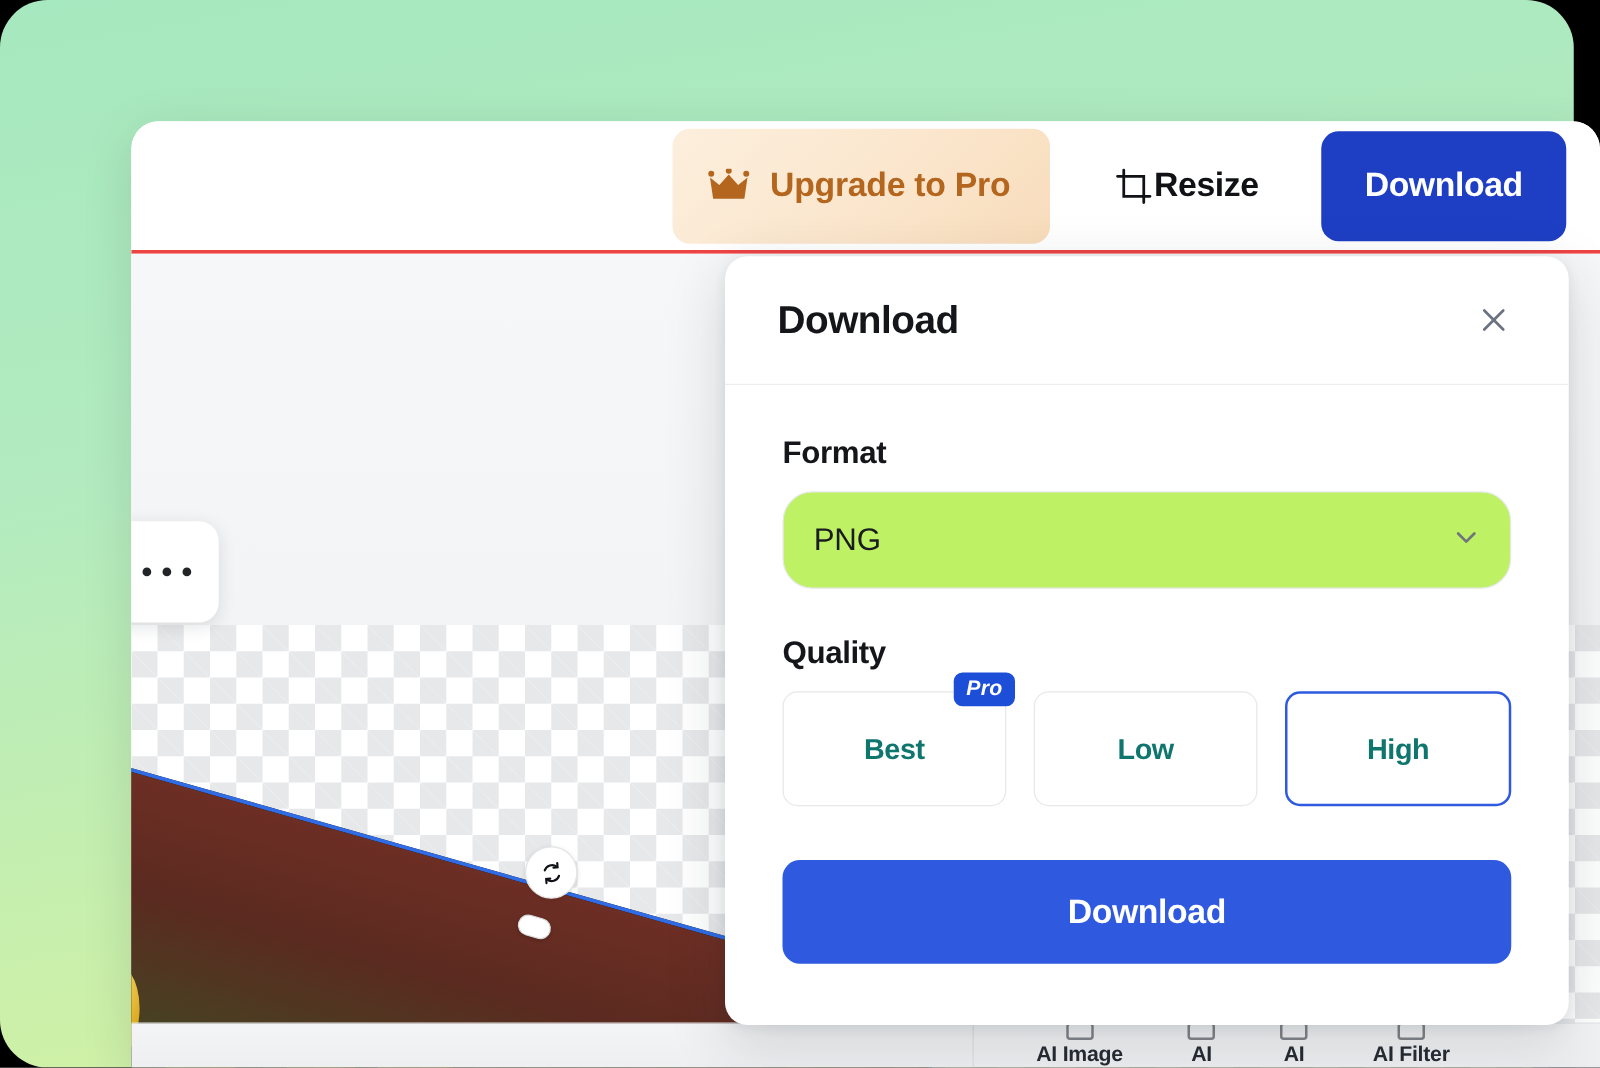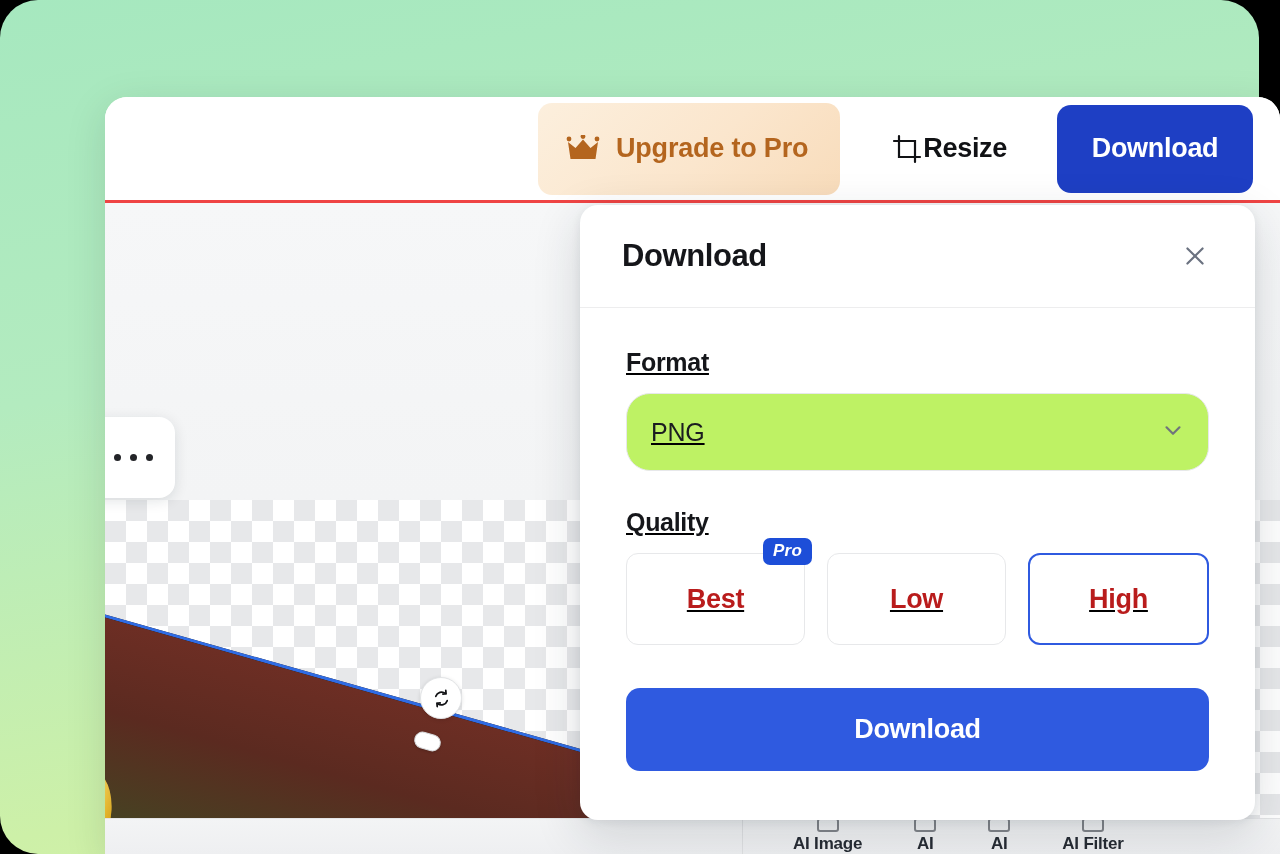--- a/index.html
+++ b/index.html
@@ -201,20 +201,21 @@
 
   
   .bottombar {
     position: absolute;
     left: 0; bottom: 0;
     width: 1175px; height: 36px;
     background: linear-gradient(180deg, #f3f4f5, #eeeff1);
     border-top: 1px solid #e4e5e7;
     display: flex;
     align-items: flex-end;
+    padding-left: 36px;
   }
   .bottom-divider { width: 1px; height: 36px; background: #dfe0e2; margin-left: 637px; }
   .bottom-items { display: flex; align-items: flex-end; gap: 52px; padding-left: 50px; }
   .bottom-item {
     display: flex; flex-direction: column; align-items: center; gap: 2px;
     cursor: pointer;
   }
   .bi-glyph {
     width: 22px; height: 14px; border: 2px solid #5b5f66; border-radius: 3px;
     opacity: .75;
@@ -243,21 +244,21 @@
     padding: 0 40px 0 42px;
   }
   .modal-title {
     font-size: 31px; font-weight: bold; color: #15161a; letter-spacing: -.4px;
   }
   .close-btn {
     width: 40px; height: 40px;
     background: transparent; border: none; cursor: pointer;
     display: flex; align-items: center; justify-content: center;
   }
-  .modal-body { padding: 40px 46px 0 46px; text-decoration: underline; }
+  .modal-body { padding: 40px 46px 0 46px; }
 
   .field-label {
     font-size: 25px; font-weight: bold; color: #15161a; letter-spacing: -.3px;
     margin-bottom: 16px;
   }
   .format-select {
     position: relative;
     height: 78px;
     border: 1px solid #e7e8ea;
     border-radius: 24px;
@@ -277,21 +278,21 @@
     flex: 1 1 0;
     height: 92px;
     border: 1px solid #e7e8ea;
     border-radius: 12px;
     background: #ffffff;
     display: flex; align-items: center; justify-content: center;
     cursor: pointer;
   }
   .quality-opt.selected { border: 2px solid #2f5ae0; }
   .quality-opt span.qlabel {
-    font-size: 27px; font-weight: bold; color: #b91c1c; letter-spacing: -.3px;
+    font-size: 23px; font-weight: bold; color: #0f766e; letter-spacing: -.3px;
   }
   .pro-badge {
     position: absolute;
     top: -16px; right: -8px;
     background: #1d4ed8;
     color: #ffffff;
     font-size: 17px;
     font-weight: bold;
     font-style: italic;
     padding: 3px 10px 4px 10px;

